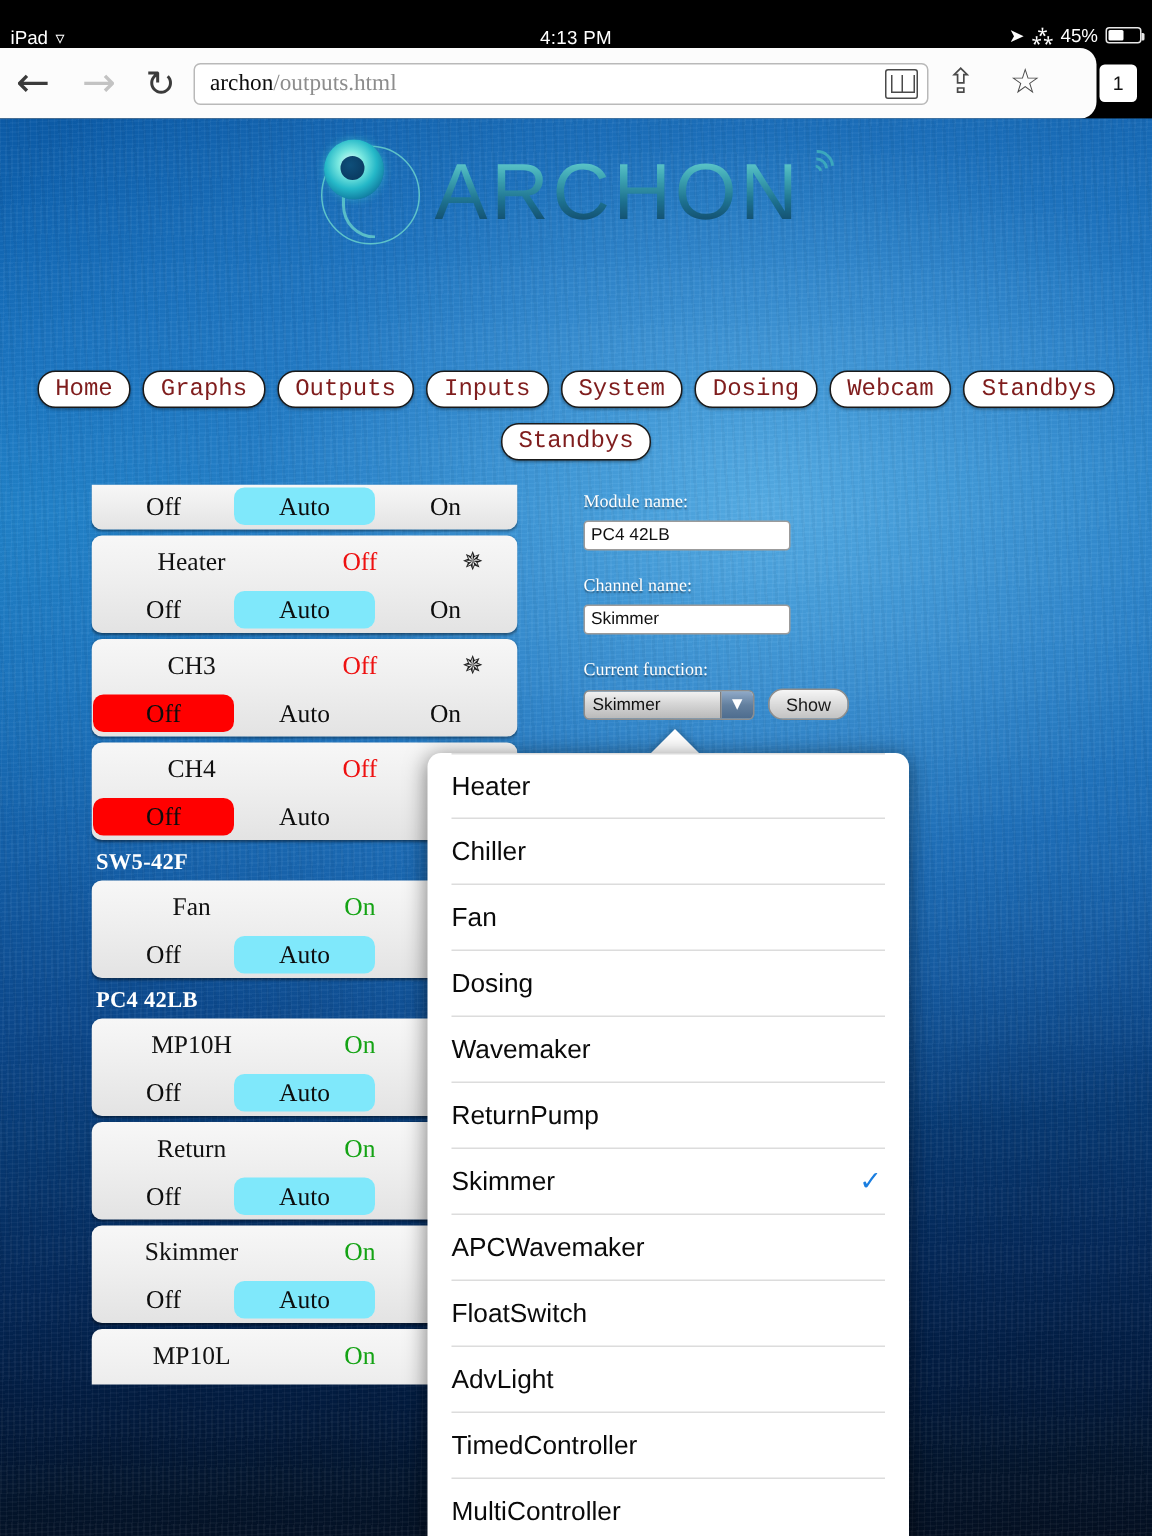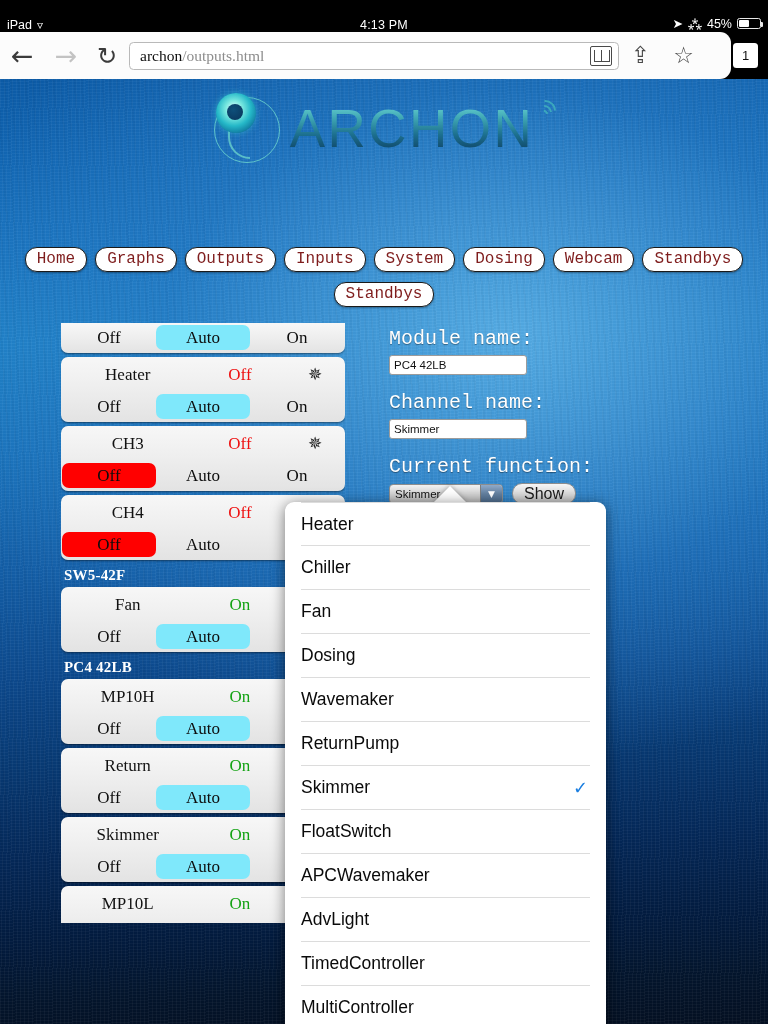--- a/index.html
+++ b/index.html
@@ -206,21 +206,21 @@
   .group-head {
     font-family: Liberation Serif, serif; font-weight: bold;
     font-size: 15px; color: #ffffff; padding: 3px 0 3px 3px;
     letter-spacing: .2px;
   }
   .out-card.cut-top { border-top-left-radius: 0; border-top-right-radius: 0; }
 
   
   #form-col { position: absolute; left: 389px; top: 248px; width: 300px; }
   .fld-label {
-    font-family: Liberation Mono, monospace; font-size: 20px; color: #fff;
+    font-family: Liberation Serif, serif; font-size: 12px; color: #fff;
     margin-bottom: 5px; text-shadow: 0 1px 1px rgba(0,0,0,.4);
   }
   .txt-input {
     width: 138px; height: 20px; background: #fff;
     border: 1px solid #9b9b9b; border-radius: 3px;
     font-family: "Liberation Sans", sans-serif; font-size: 11.5px; color: #111;
     padding: 0 4px; margin-bottom: 16px; display: flex; align-items: center;
   }
   #fn-row { display: flex; align-items: center; gap: 9px; }
   #fn-select {
@@ -236,21 +236,21 @@
     width: 22px; height: 100%; flex: none;
     background: linear-gradient(180deg,#8fa9c8 0%,#63809f 50%,#4d6c8e 100%);
     border-left: 1px solid #7e7e7e;
     display: flex; align-items: center; justify-content: center;
     color: #fff; font-size: 9px; font-family: "DejaVu Sans", sans-serif;
   }
   #show-btn {
     height: 21px; padding: 0 11px; display: flex; align-items: center;
     background: linear-gradient(180deg,#f6f6f6 0%,#dcdcdc 48%,#c2c2c2 100%);
     border: 1px solid #8d8d8d; border-radius: 10px;
-    font-family: "Liberation Sans", sans-serif; font-size: 16px; color: #1a1a1a;
+    font-family: "Liberation Sans", sans-serif; font-size: 12px; color: #1a1a1a;
   }
 
   
   #popover {
     position: absolute; left: 285px; top: 423px; width: 321px; height: 590px;
     background: #fff; border-radius: 9px;
     box-shadow: 0 2px 14px rgba(0,0,0,.5); overflow: hidden;
   }
   #popover-arrow {
     position: absolute; left: 433px; top: 407px;
@@ -493,26 +493,26 @@
         <span class="pi-label">Wavemaker</span>
       </div>
     <div class="pop-item">
         <span class="pi-label">ReturnPump</span>
       </div>
     <div class="pop-item">
       <span class="pi-label">Skimmer</span>
       <span class="pop-check">✓</span>
     </div>
     <div class="pop-item">
+        <span class="pi-label">APCWavemaker</span>
+      </div>
+    <div class="pop-item">
         <span class="pi-label">FloatSwitch</span>
       </div>
     <div class="pop-item">
-        <span class="pi-label">APCWavemaker</span>
-      </div>
-    <div class="pop-item">
         <span class="pi-label">AdvLight</span>
       </div>
     <div class="pop-item">
         <span class="pi-label">TimedController</span>
       </div>
     <div class="pop-item">
         <span class="pi-label">MultiController</span>
       </div>
     <div class="pop-item"></div>
   </div>

